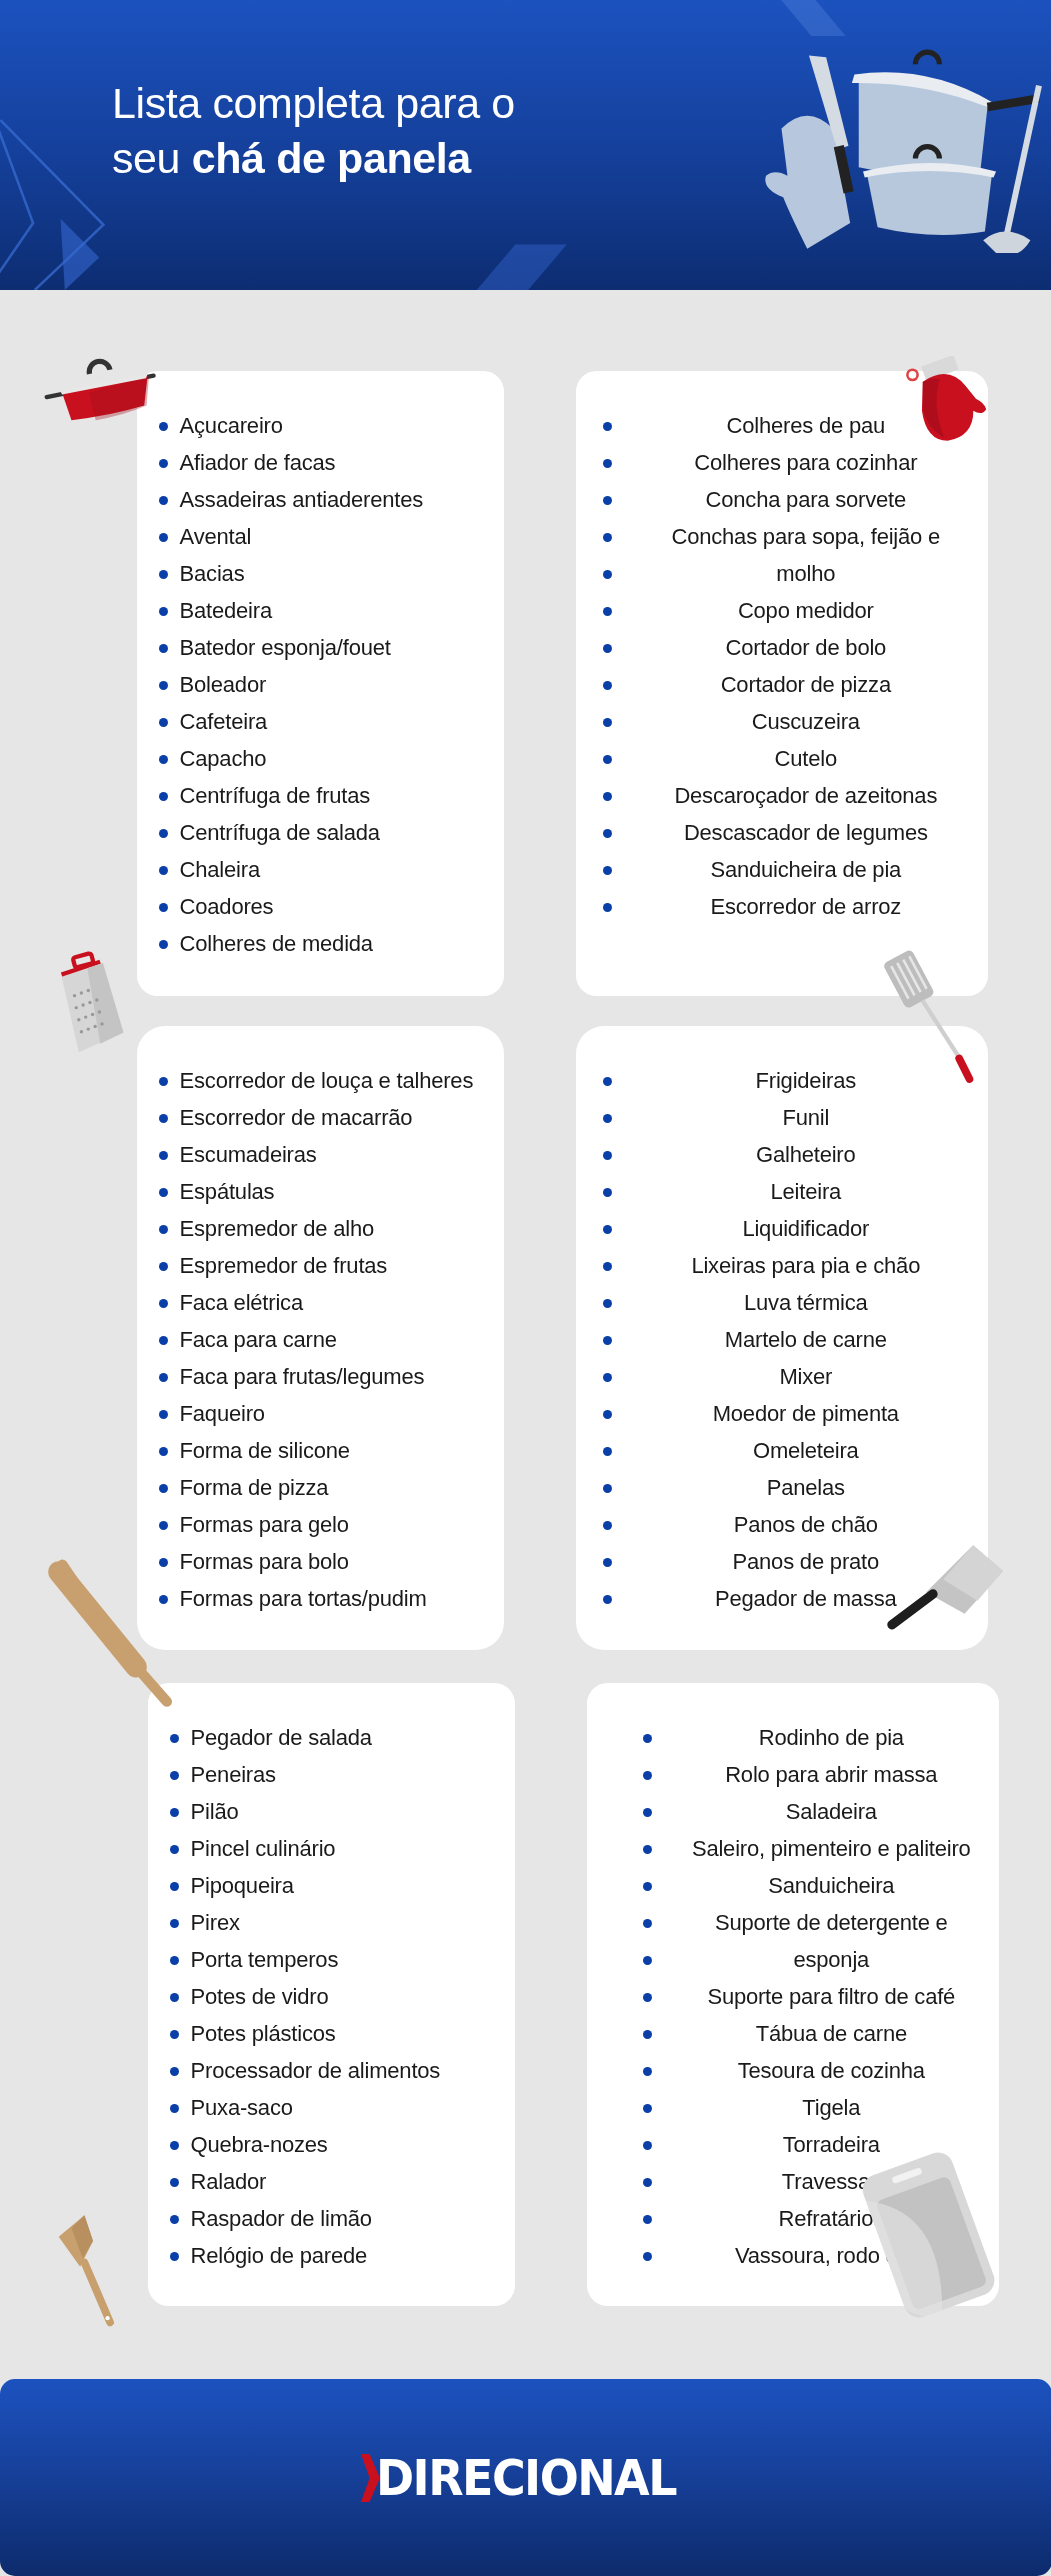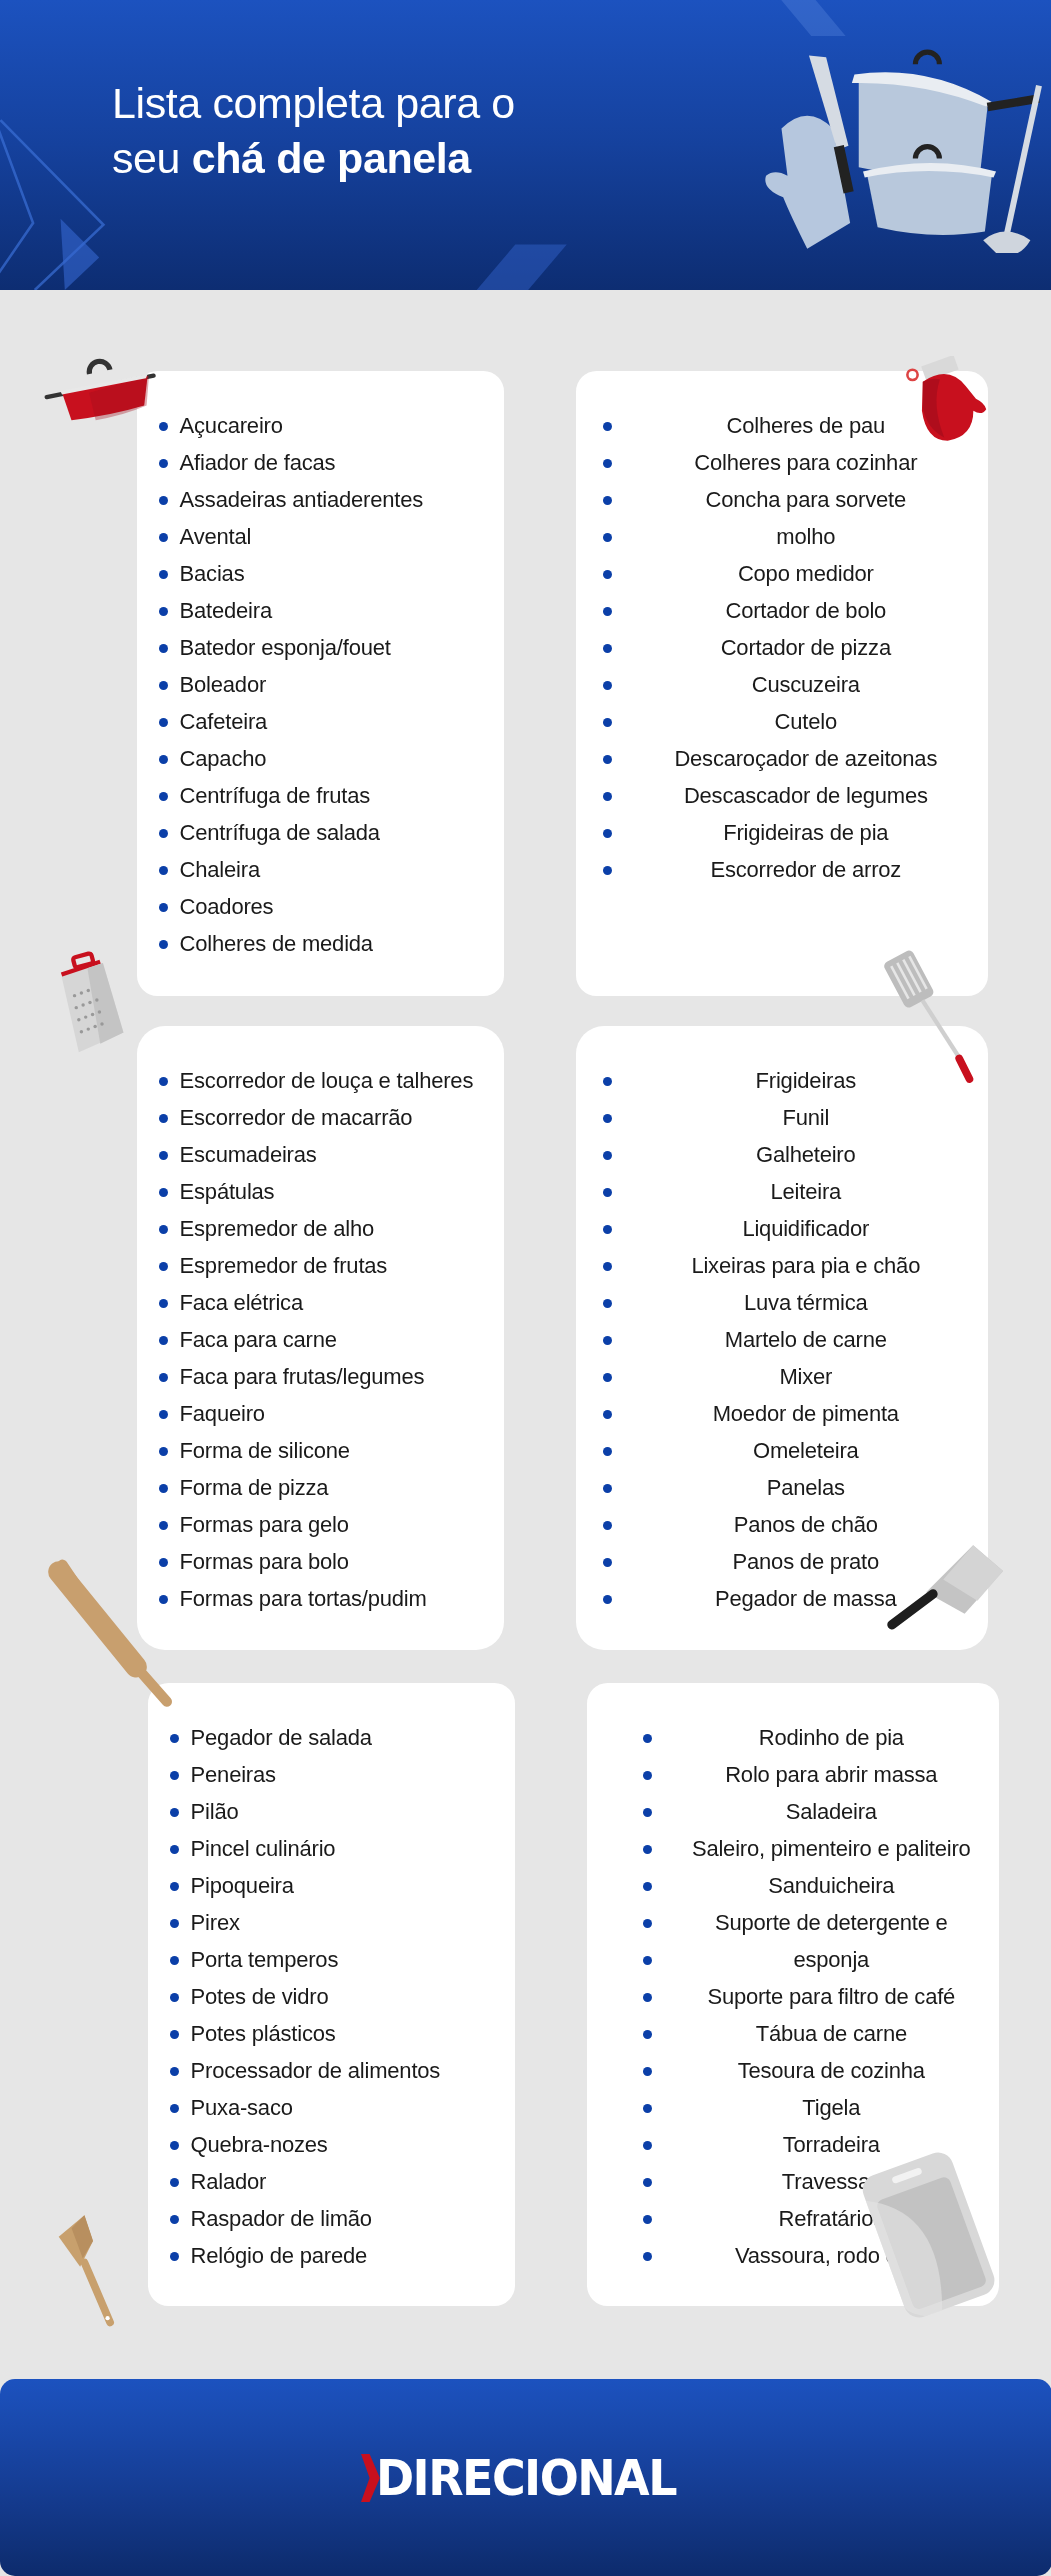--- a/index.html
+++ b/index.html
@@ -119,29 +119,30 @@
     <li><span class="dot"></span><span>Coadores</span></li>
     <li><span class="dot"></span><span>Colheres de medida</span></li>
   </ul>
 </section>
 
 <section class="card right row1">
   <ul class="list">
     <li><span class="dot"></span><span>Colheres de pau</span></li>
     <li><span class="dot"></span><span>Colheres para cozinhar</span></li>
     <li><span class="dot"></span><span>Concha para sorvete</span></li>
+    <li><span class="dot"></span><span>Conchas para sopa, feijão e</span></li>
     <li><span class="dot"></span><span>molho</span></li>
     <li><span class="dot"></span><span>Copo medidor</span></li>
     <li><span class="dot"></span><span>Cortador de bolo</span></li>
     <li><span class="dot"></span><span>Cortador de pizza</span></li>
     <li><span class="dot"></span><span>Cuscuzeira</span></li>
     <li><span class="dot"></span><span>Cutelo</span></li>
     <li><span class="dot"></span><span>Descaroçador de azeitonas</span></li>
     <li><span class="dot"></span><span>Descascador de legumes</span></li>
-    <li><span class="dot"></span><span>Frigideiras de pia</span></li>
+    <li><span class="dot"></span><span>Sanduicheira de pia</span></li>
     <li><span class="dot"></span><span>Escorredor de arroz</span></li>
   </ul>
 </section>
 
 <section class="card left row2">
   <ul class="list">
     <li><span class="dot"></span><span>Escorredor de louça e talheres</span></li>
     <li><span class="dot"></span><span>Escorredor de macarrão</span></li>
     <li><span class="dot"></span><span>Escumadeiras</span></li>
     <li><span class="dot"></span><span>Espátulas</span></li>

